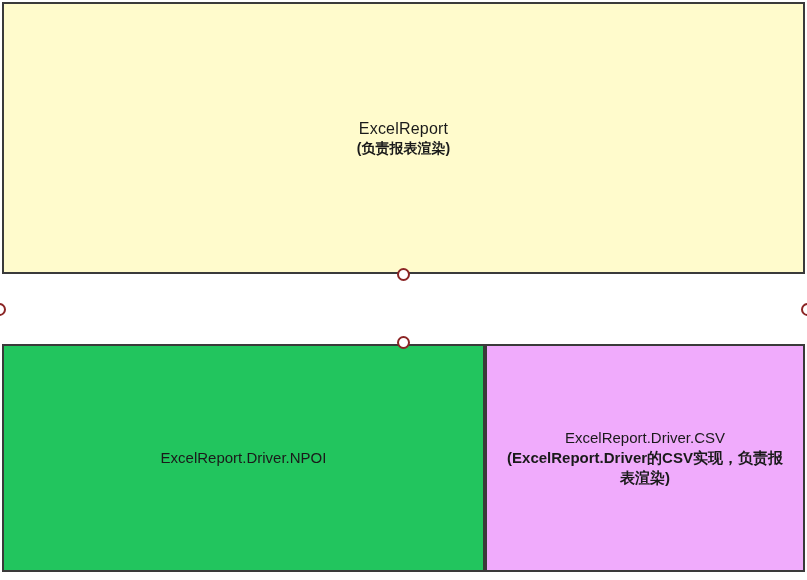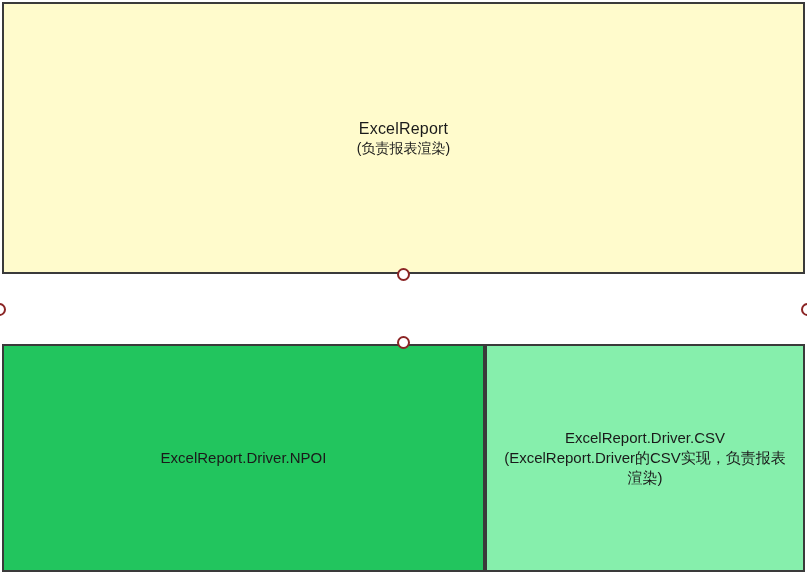--- a/index.html
+++ b/index.html
@@ -69,21 +69,21 @@
     top: 344px;
     width: 483px;
     height: 228px;
     background: #22c55e;
   }
   #layer-csv {
     left: 485px;
     top: 344px;
     width: 320px;
     height: 228px;
-    background: #86efac;
+    background: #f0abfc;
   }
   #layer-npoi .label-main,
   #layer-csv .label-main {
     font-size: 15px;
   }
   #layer-npoi .label-sub,
   #layer-csv .label-sub {
     font-size: 15px;
   }
   #layer-csv .text-stack {
@@ -93,21 +93,21 @@
   .text-stack {
     display: block;
     padding: 0 10px;
   }
   .label-main {
     display: block;
     font-weight: normal;
   }
   .label-sub {
     display: block;
-    font-weight: normal;
+    font-weight: bold;
   }
 
   
   .connector {
     position: absolute;
     width: 13px;
     height: 13px;
     box-sizing: border-box;
     border: 2px solid #8b2525;
     border-radius: 50%;

